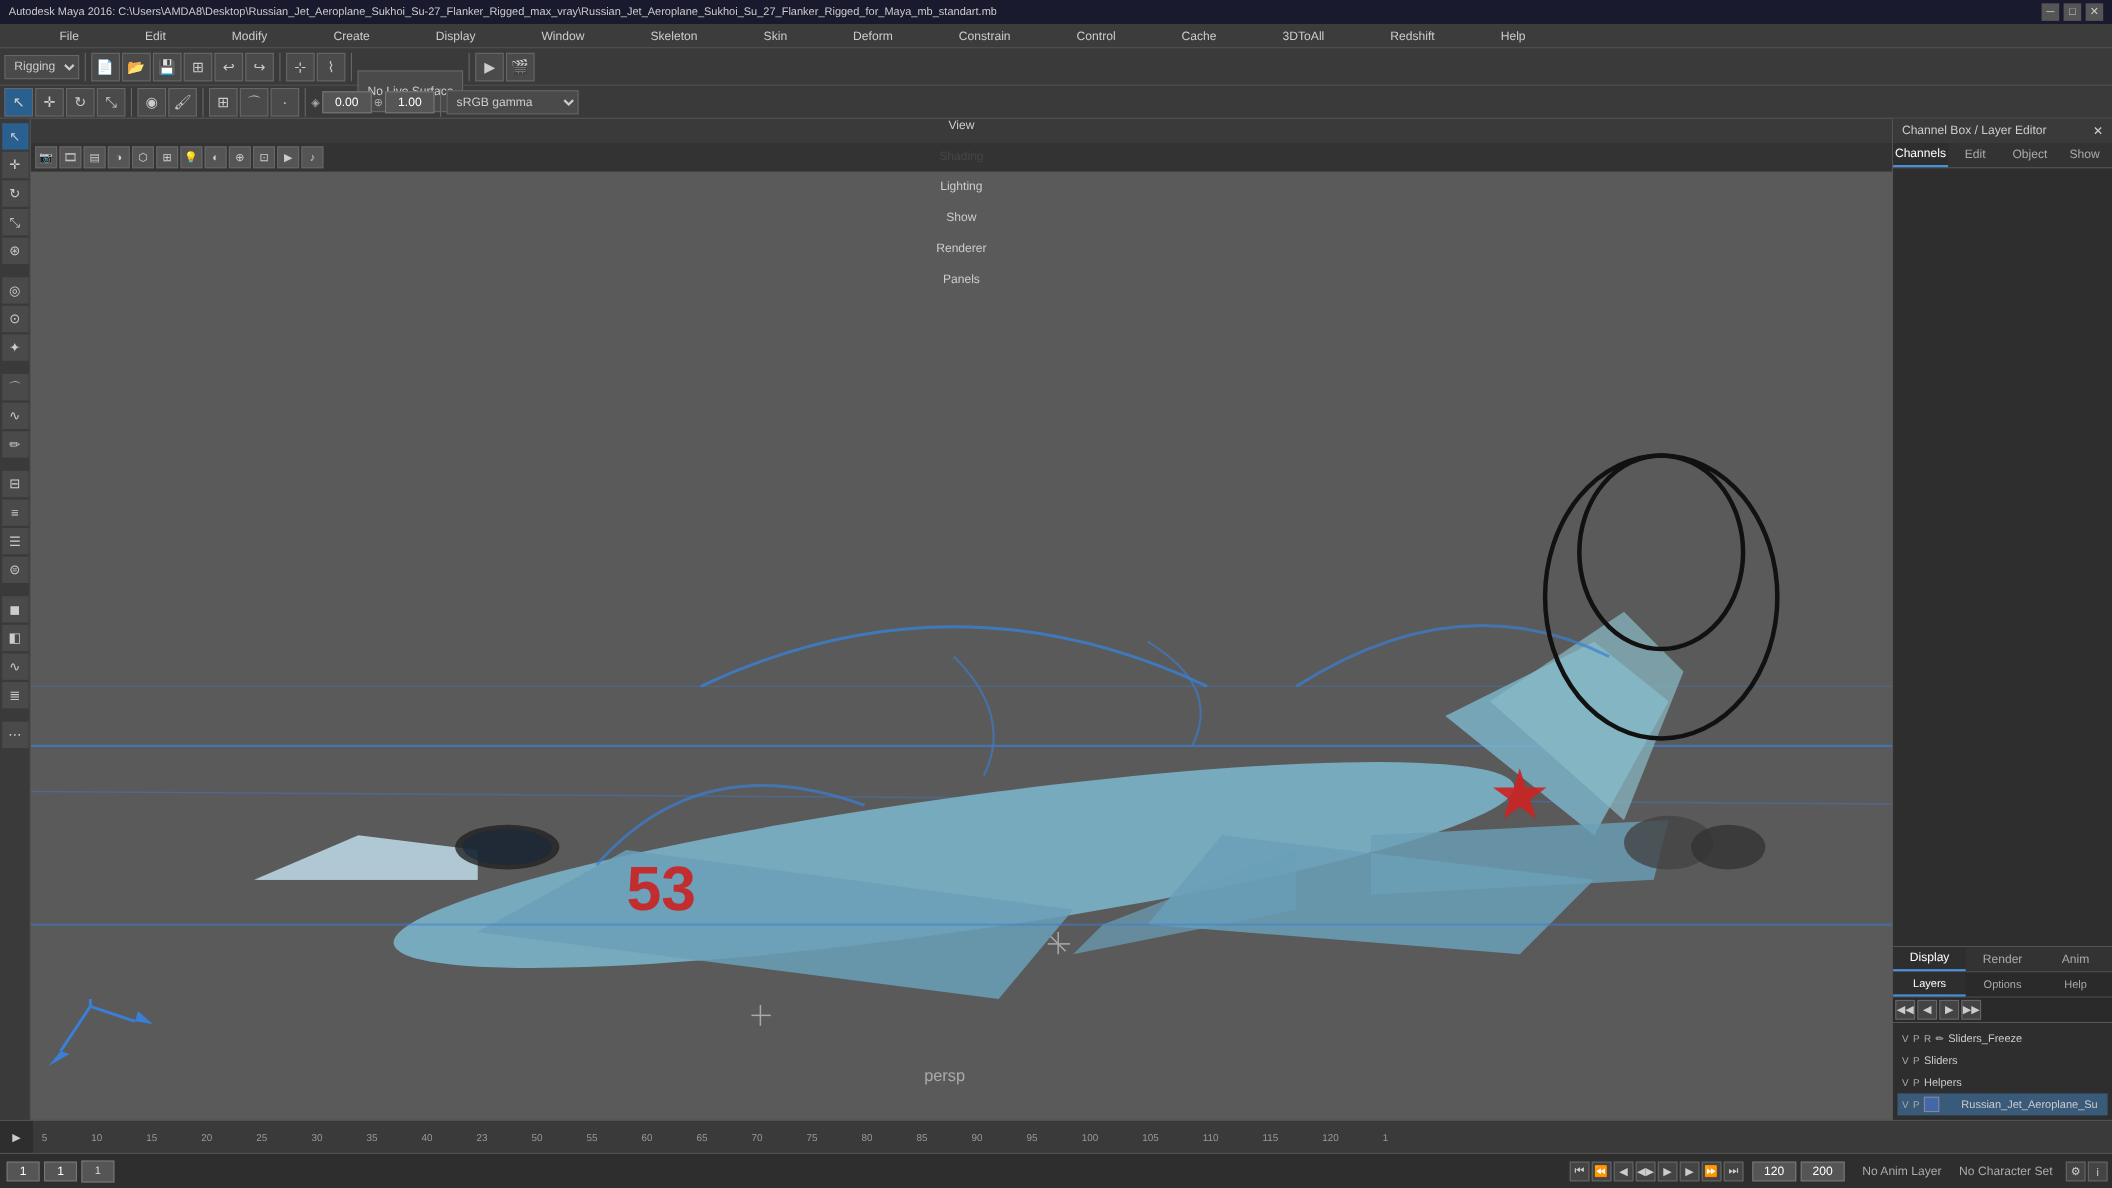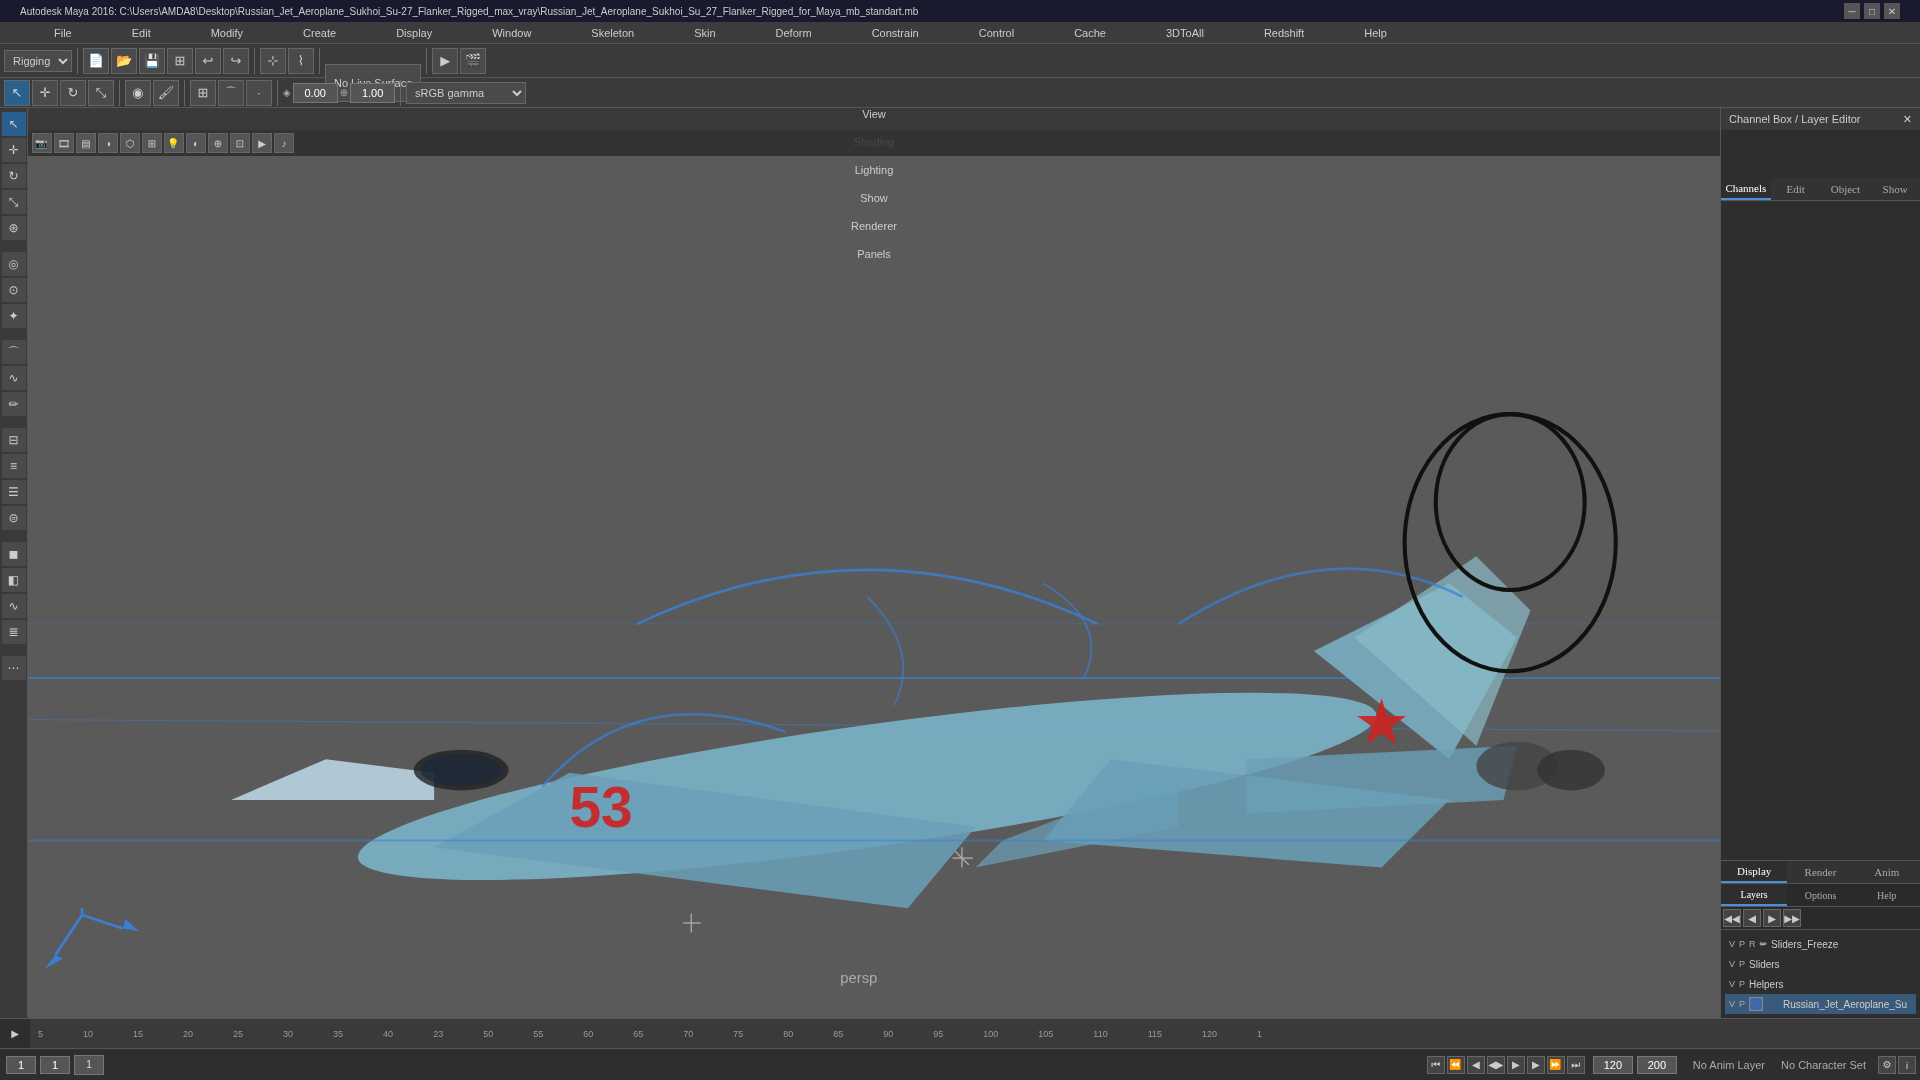--- a/index.html
+++ b/index.html
@@ -2,21 +2,21 @@
 <html><head>
   <meta charset="utf-8">
   <style>
     * { margin: 0; padding: 0; box-sizing: border-box; }
     body { width: 1920px; height: 1080px; overflow: hidden; background: #4a4a4a; font-family: 'Segoe UI', Arial, sans-serif; font-size: 12px; color: #ddd; }
 
     
     #title-bar {
       width: 100%; height: 22px; background: #1a1a2e;
       display: flex; align-items: center; justify-content: space-between;
-      padding: 0 20px; color: #ccc; font-size: 11px;
+      padding: 0 8px; color: #ccc; font-size: 11px;
     }
     #title-bar-controls { display: flex; gap: 4px; }
     #title-bar-controls span {
       width: 16px; height: 16px; background: #555; display: inline-flex;
       align-items: center; justify-content: center; cursor: pointer; font-size: 10px;
     }
 
     
     #menu-bar {
       width: 100%; height: 22px; background: #3c3c3c;
@@ -125,28 +125,28 @@
     
     #big-circle {
       position: absolute; top: 270px; right: 140px;
       width: 110px; height: 140px;
       border: 3px solid #111; border-radius: 50%;
     }
 
     
     #right-panel {
       width: 200px; background: #2e2e2e; border-left: 1px solid #555;
-      display: flex; flex-direction: column; gap: 48px;
+      display: flex; flex-direction: column;
     }
     #right-panel-header {
       height: 22px; background: #3a3a3a; display: flex; align-items: center;
       justify-content: space-between; padding: 0 8px; font-size: 11px; color: #ccc;
     }
     .panel-tabs {
-      display: flex; background: #333; border-bottom: 1px solid #555; font-family: Liberation Serif, serif;
+      display: flex; background: #333; border-bottom: 1px solid #555;
     }
     .panel-tab {
       flex: 1; height: 22px; display: flex; align-items: center; justify-content: center;
       font-size: 11px; cursor: pointer; color: #aaa;
     }
     .panel-tab.active { background: #2e2e2e; color: #fff; border-bottom: 2px solid #4a90d9; }
     .panel-section { padding: 4px; }
     .layer-item {
       display: flex; align-items: center; height: 20px; padding: 0 4px;
       font-size: 11px; color: #ccc; gap: 4px;

